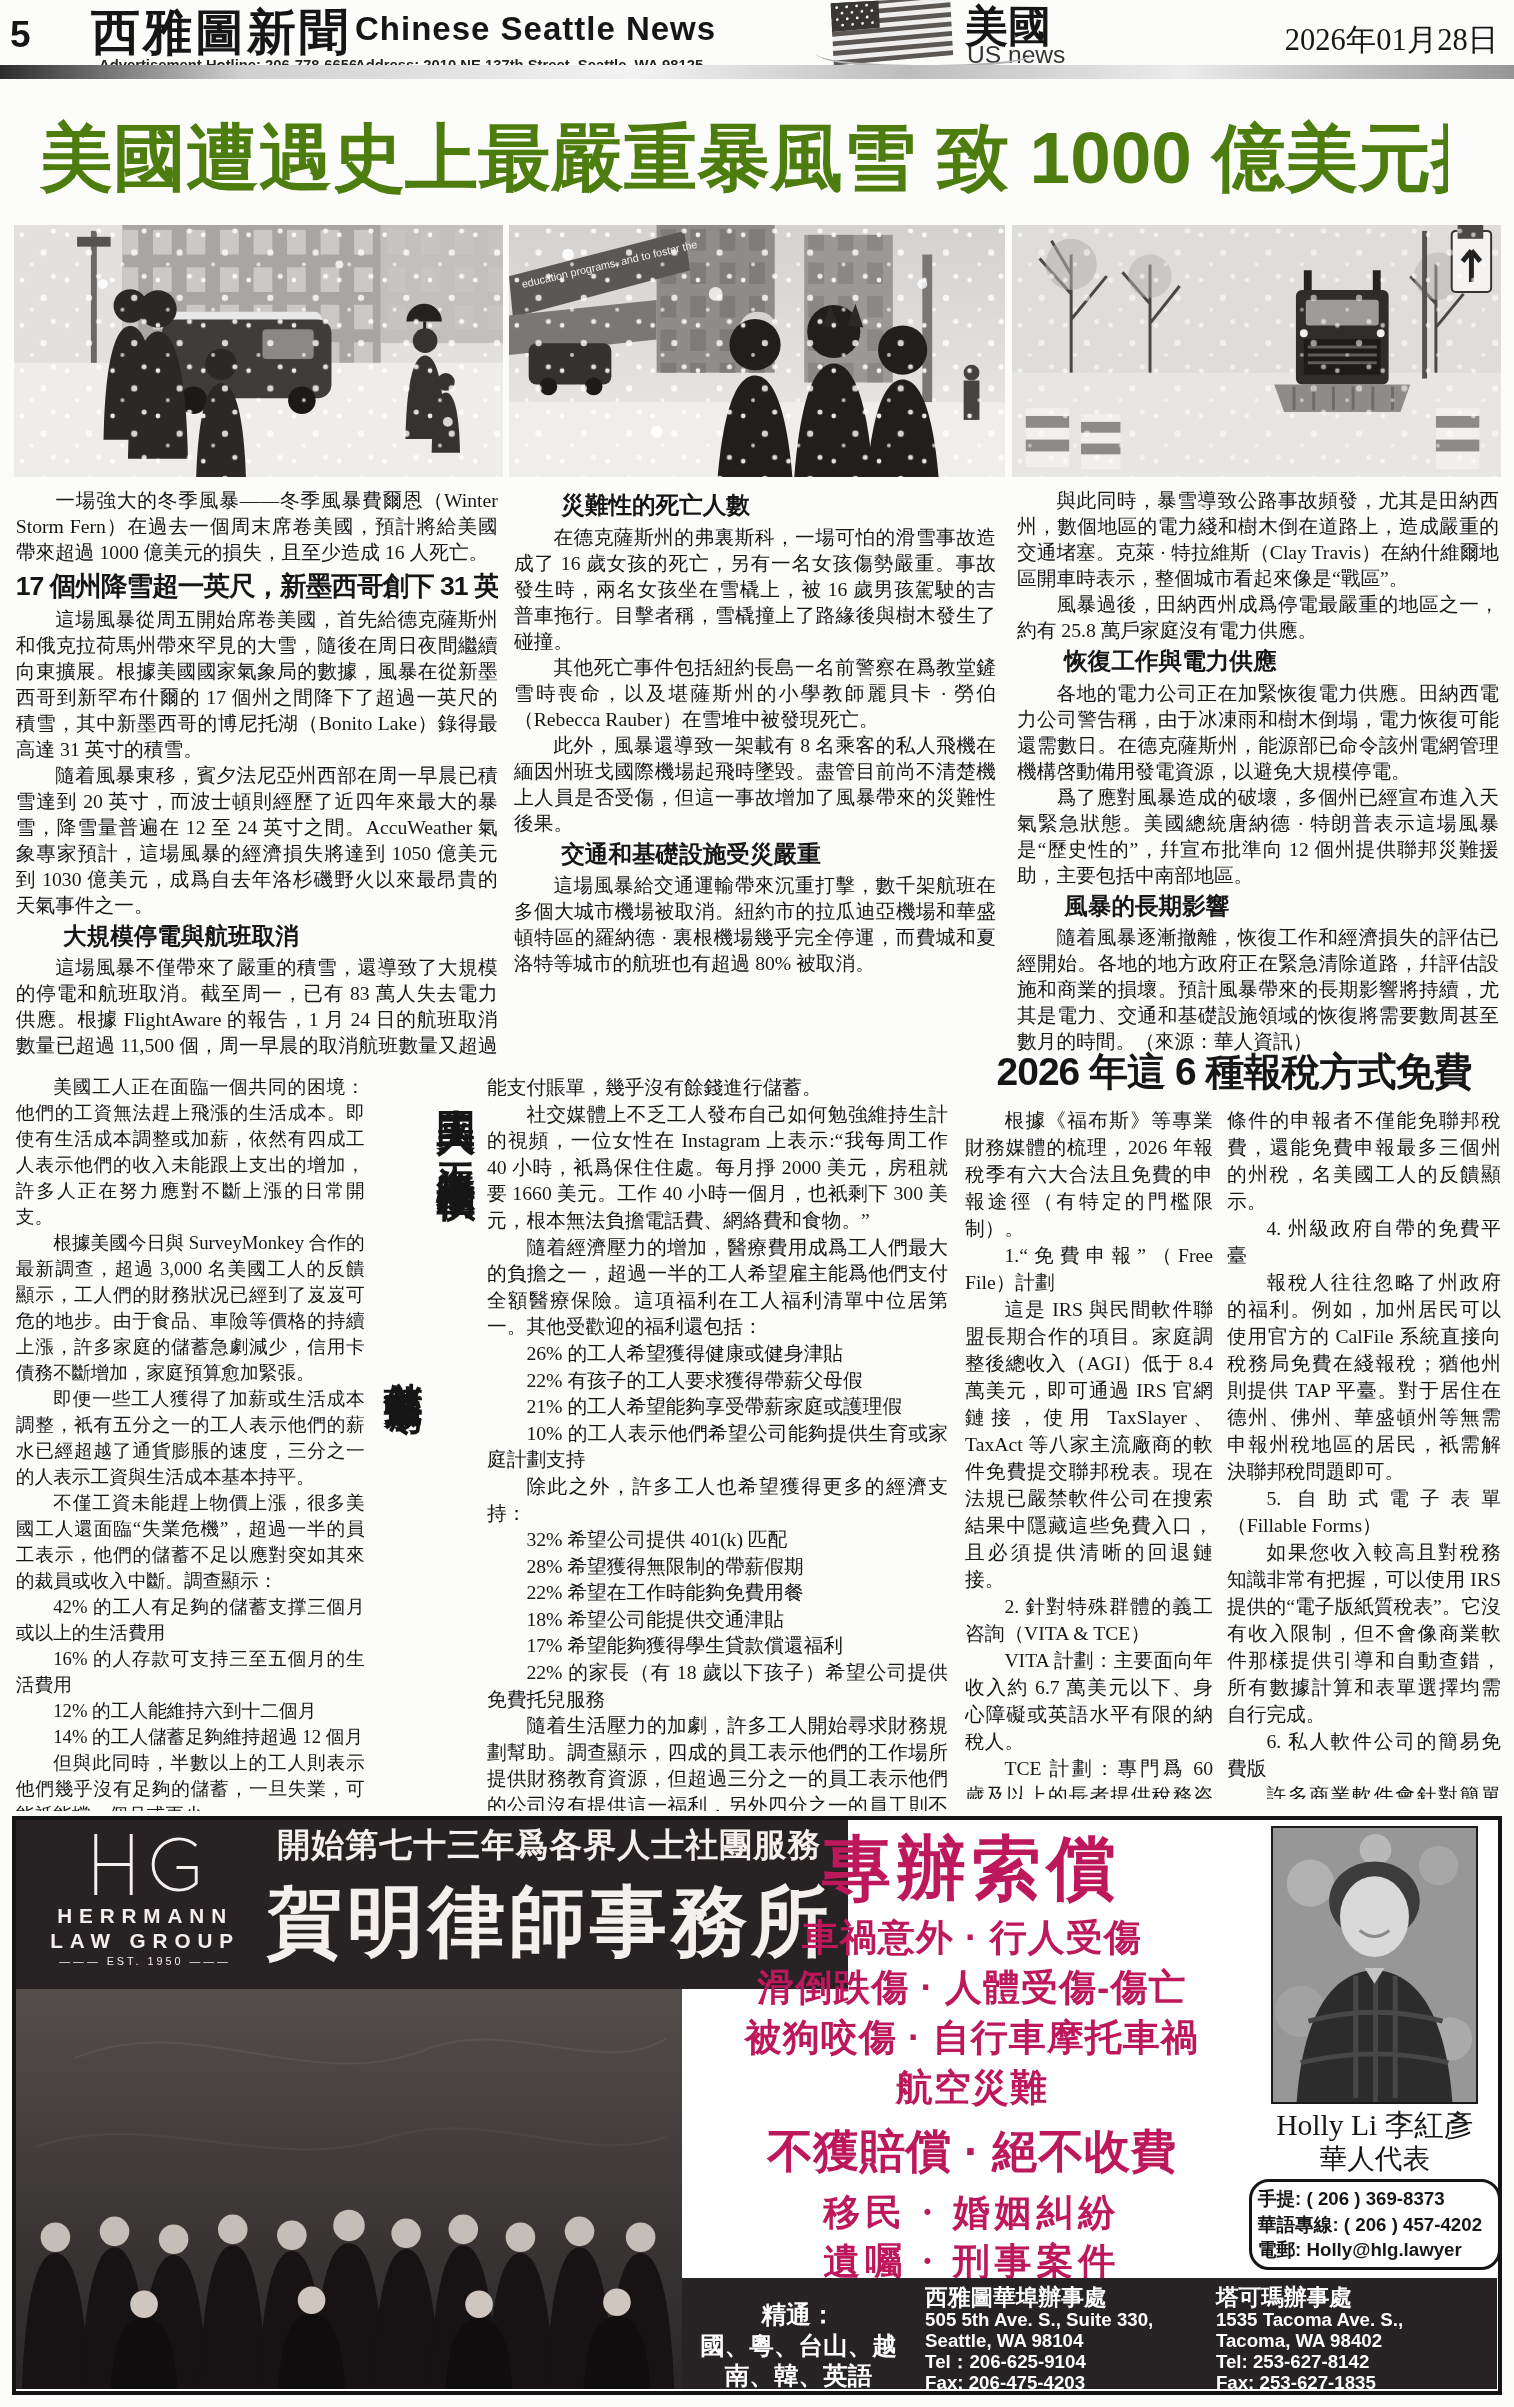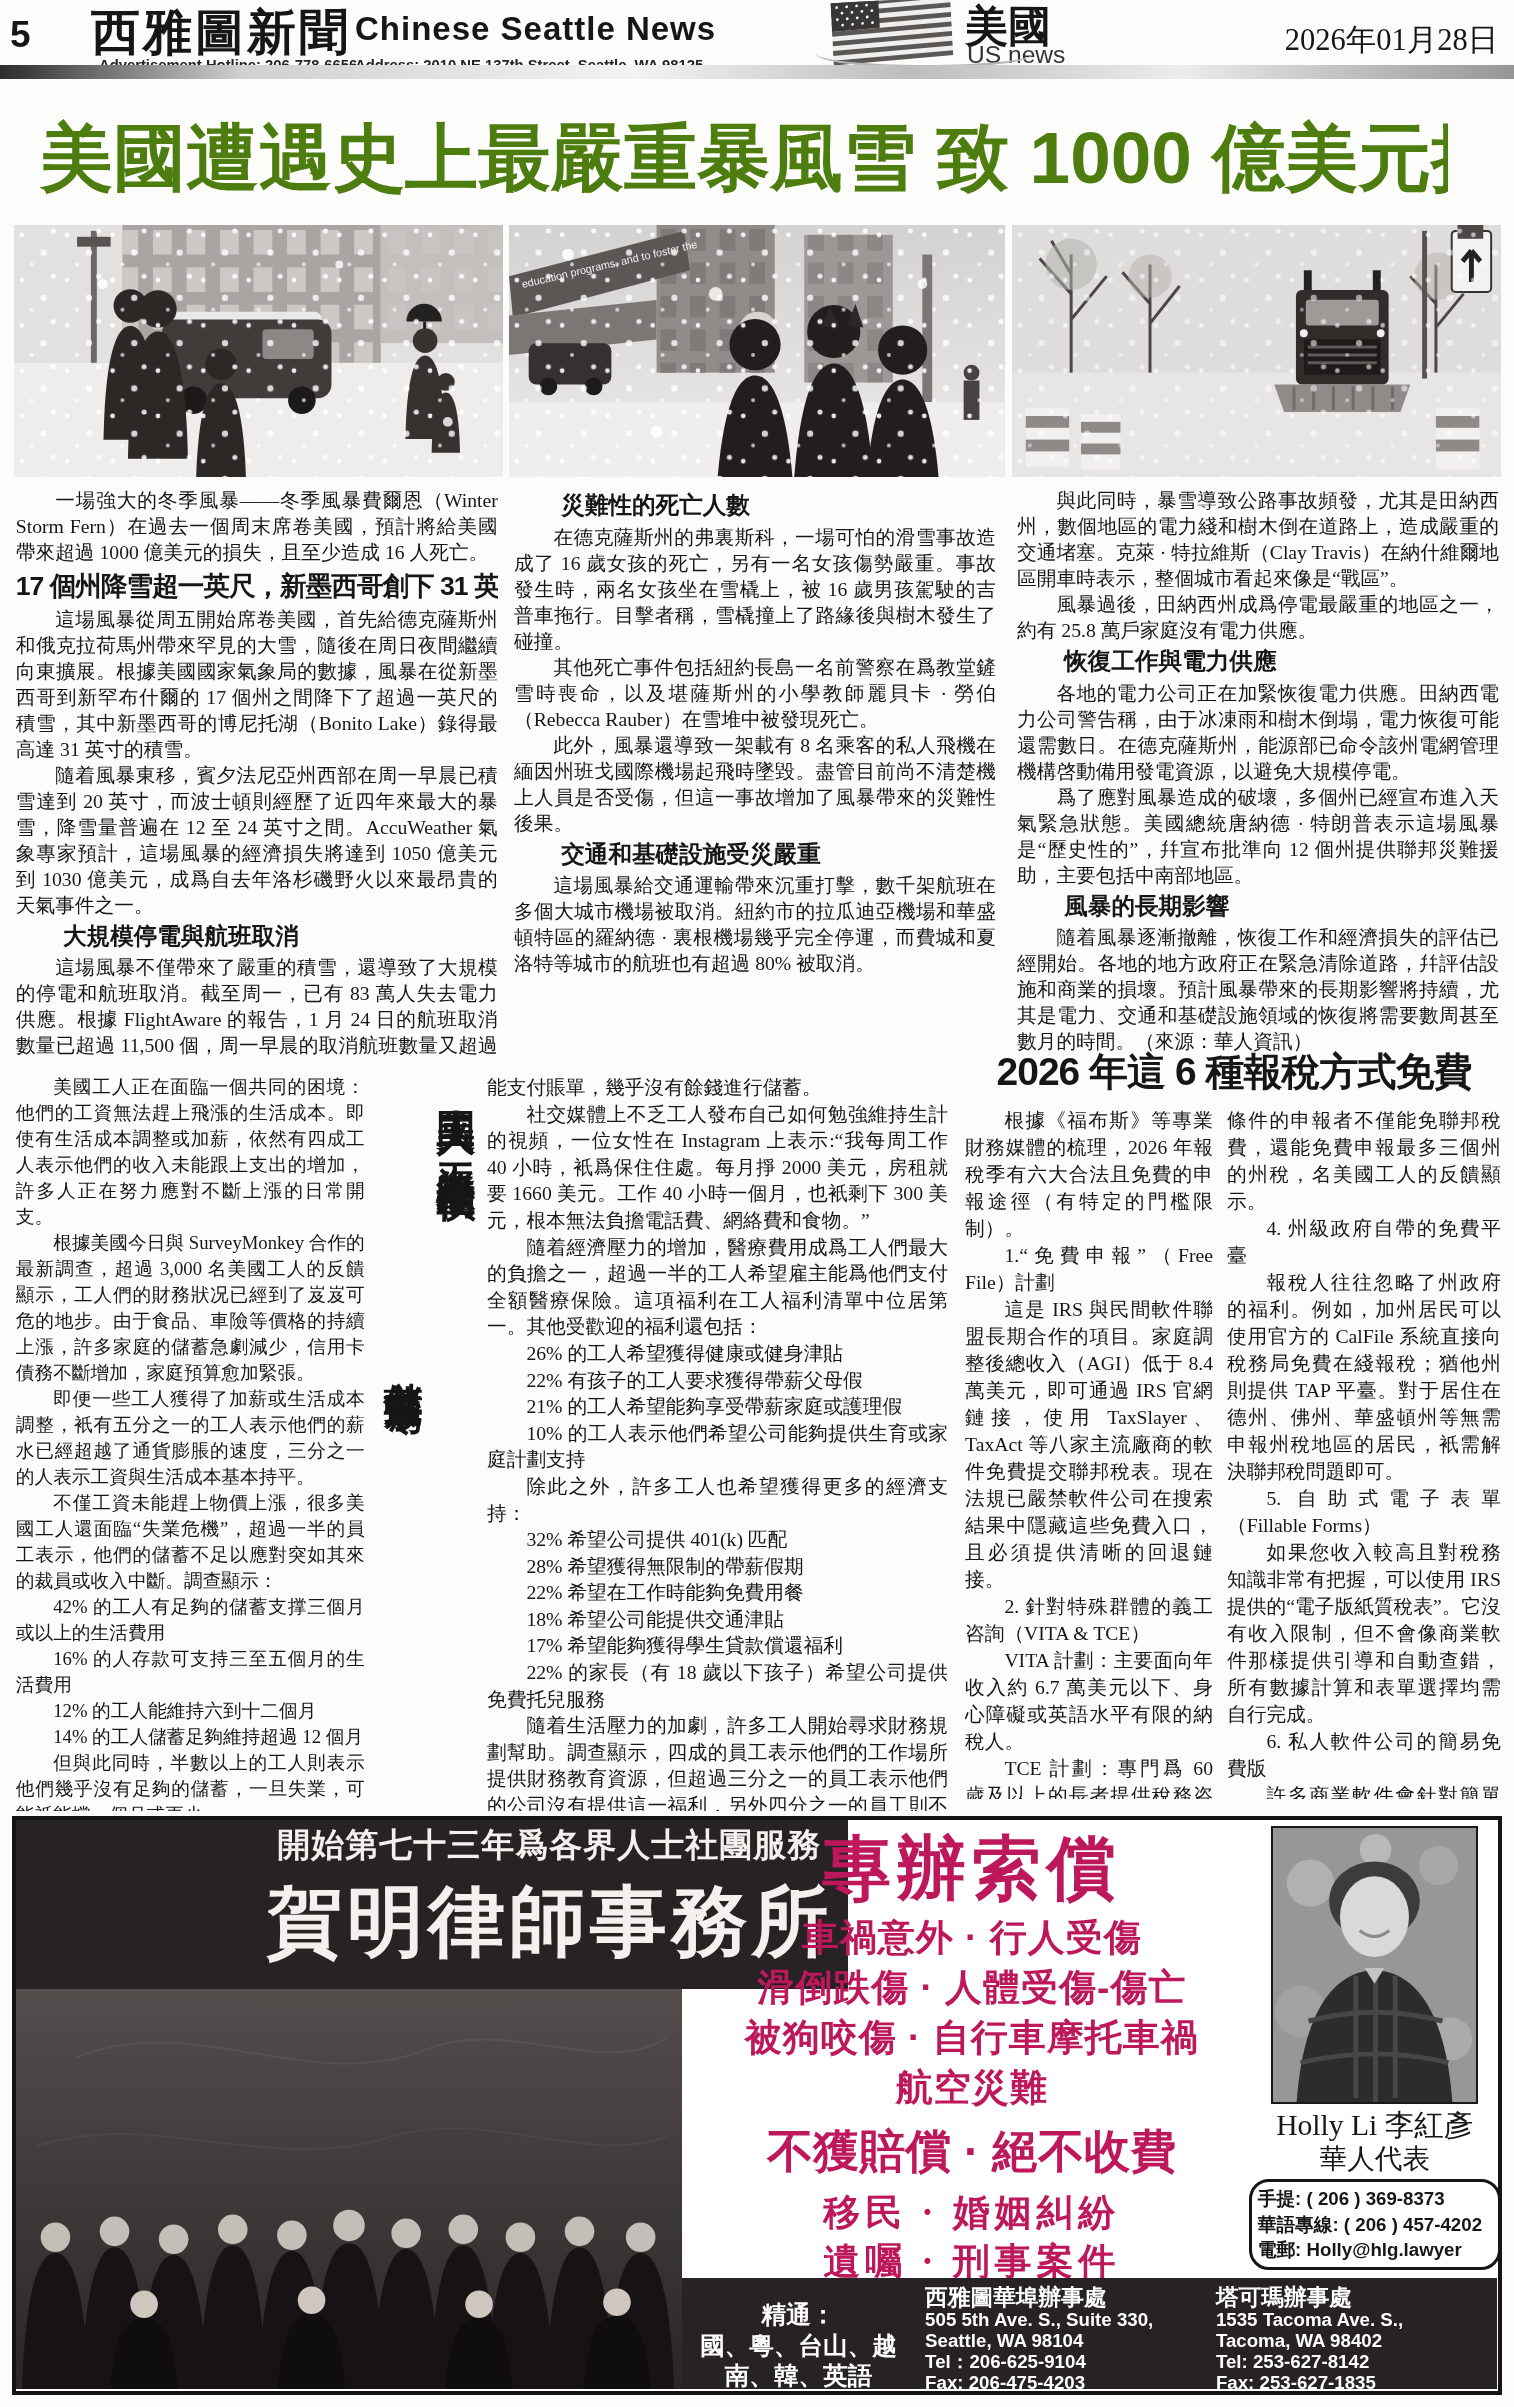--- a/index.html
+++ b/index.html
@@ -359,20 +359,31 @@
       <div class="blk blk-p">報稅人往往忽略了州政府的福利。例如，加州居民可以使用官方的 CalFile 系統直接向稅務局免費在綫報稅；猶他州則提供 TAP 平臺。對于居住在德州、佛州、華盛頓州等無需申報州稅地區的居民，衹需解決聯邦稅問題即可。</div>
       <div class="blk blk-p">5. 自助式電子表單（Fillable Forms）</div>
       <div class="blk blk-p">如果您收入較高且對稅務知識非常有把握，可以使用 IRS 提供的“電子版紙質稅表”。它沒有收入限制，但不會像商業軟件那樣提供引導和自動查錯，所有數據計算和表單選擇均需自行完成。</div>
       <div class="blk blk-p">6. 私人軟件公司的簡易免費版</div>
       <div class="blk blk-p">許多商業軟件會針對簡單的稅務情况（如僅有 W-2 收入、無復雜投資）提供非聯盟性質的免費版本。但需警惕，這類服務往往在申報州稅或添加稍微復雜的抵稅項時開始收費。</div>
     </div>
 
   <div class="abs ad">
 
     <div class="abs band">
+      <div class="abs lg-zone">
+        <svg class="lg-mono" width="130" height="77" viewBox="0 0 132 78">
+          <g stroke="#f4f0ed" stroke-width="3" fill="none">
+            <path d="M16 8 V70 M16 39 H52 M52 8 V70"></path>
+            <path d="M118 20 A26 26 0 1 0 118 58 L118 42 L98 42"></path>
+          </g>
+        </svg>
+        <div class="lg-name">HERRMANN</div>
+        <div class="lg-name">LAW GROUP</div>
+        <div class="lg-est">EST. 1950</div>
+      </div>
       <div class="abs band-text">
         <div class="svc-line">開始第七十三年爲各界人士社團服務</div>
         <div class="firm">賀明律師事務所</div>
       </div>
     </div>
 
     <div class="abs teamwrap">
       <svg viewBox="0 0 676 406" preserveAspectRatio="none">
         <defs>
             <linearGradient id="tg" x1="0" y1="0" x2="0" y2="1">

